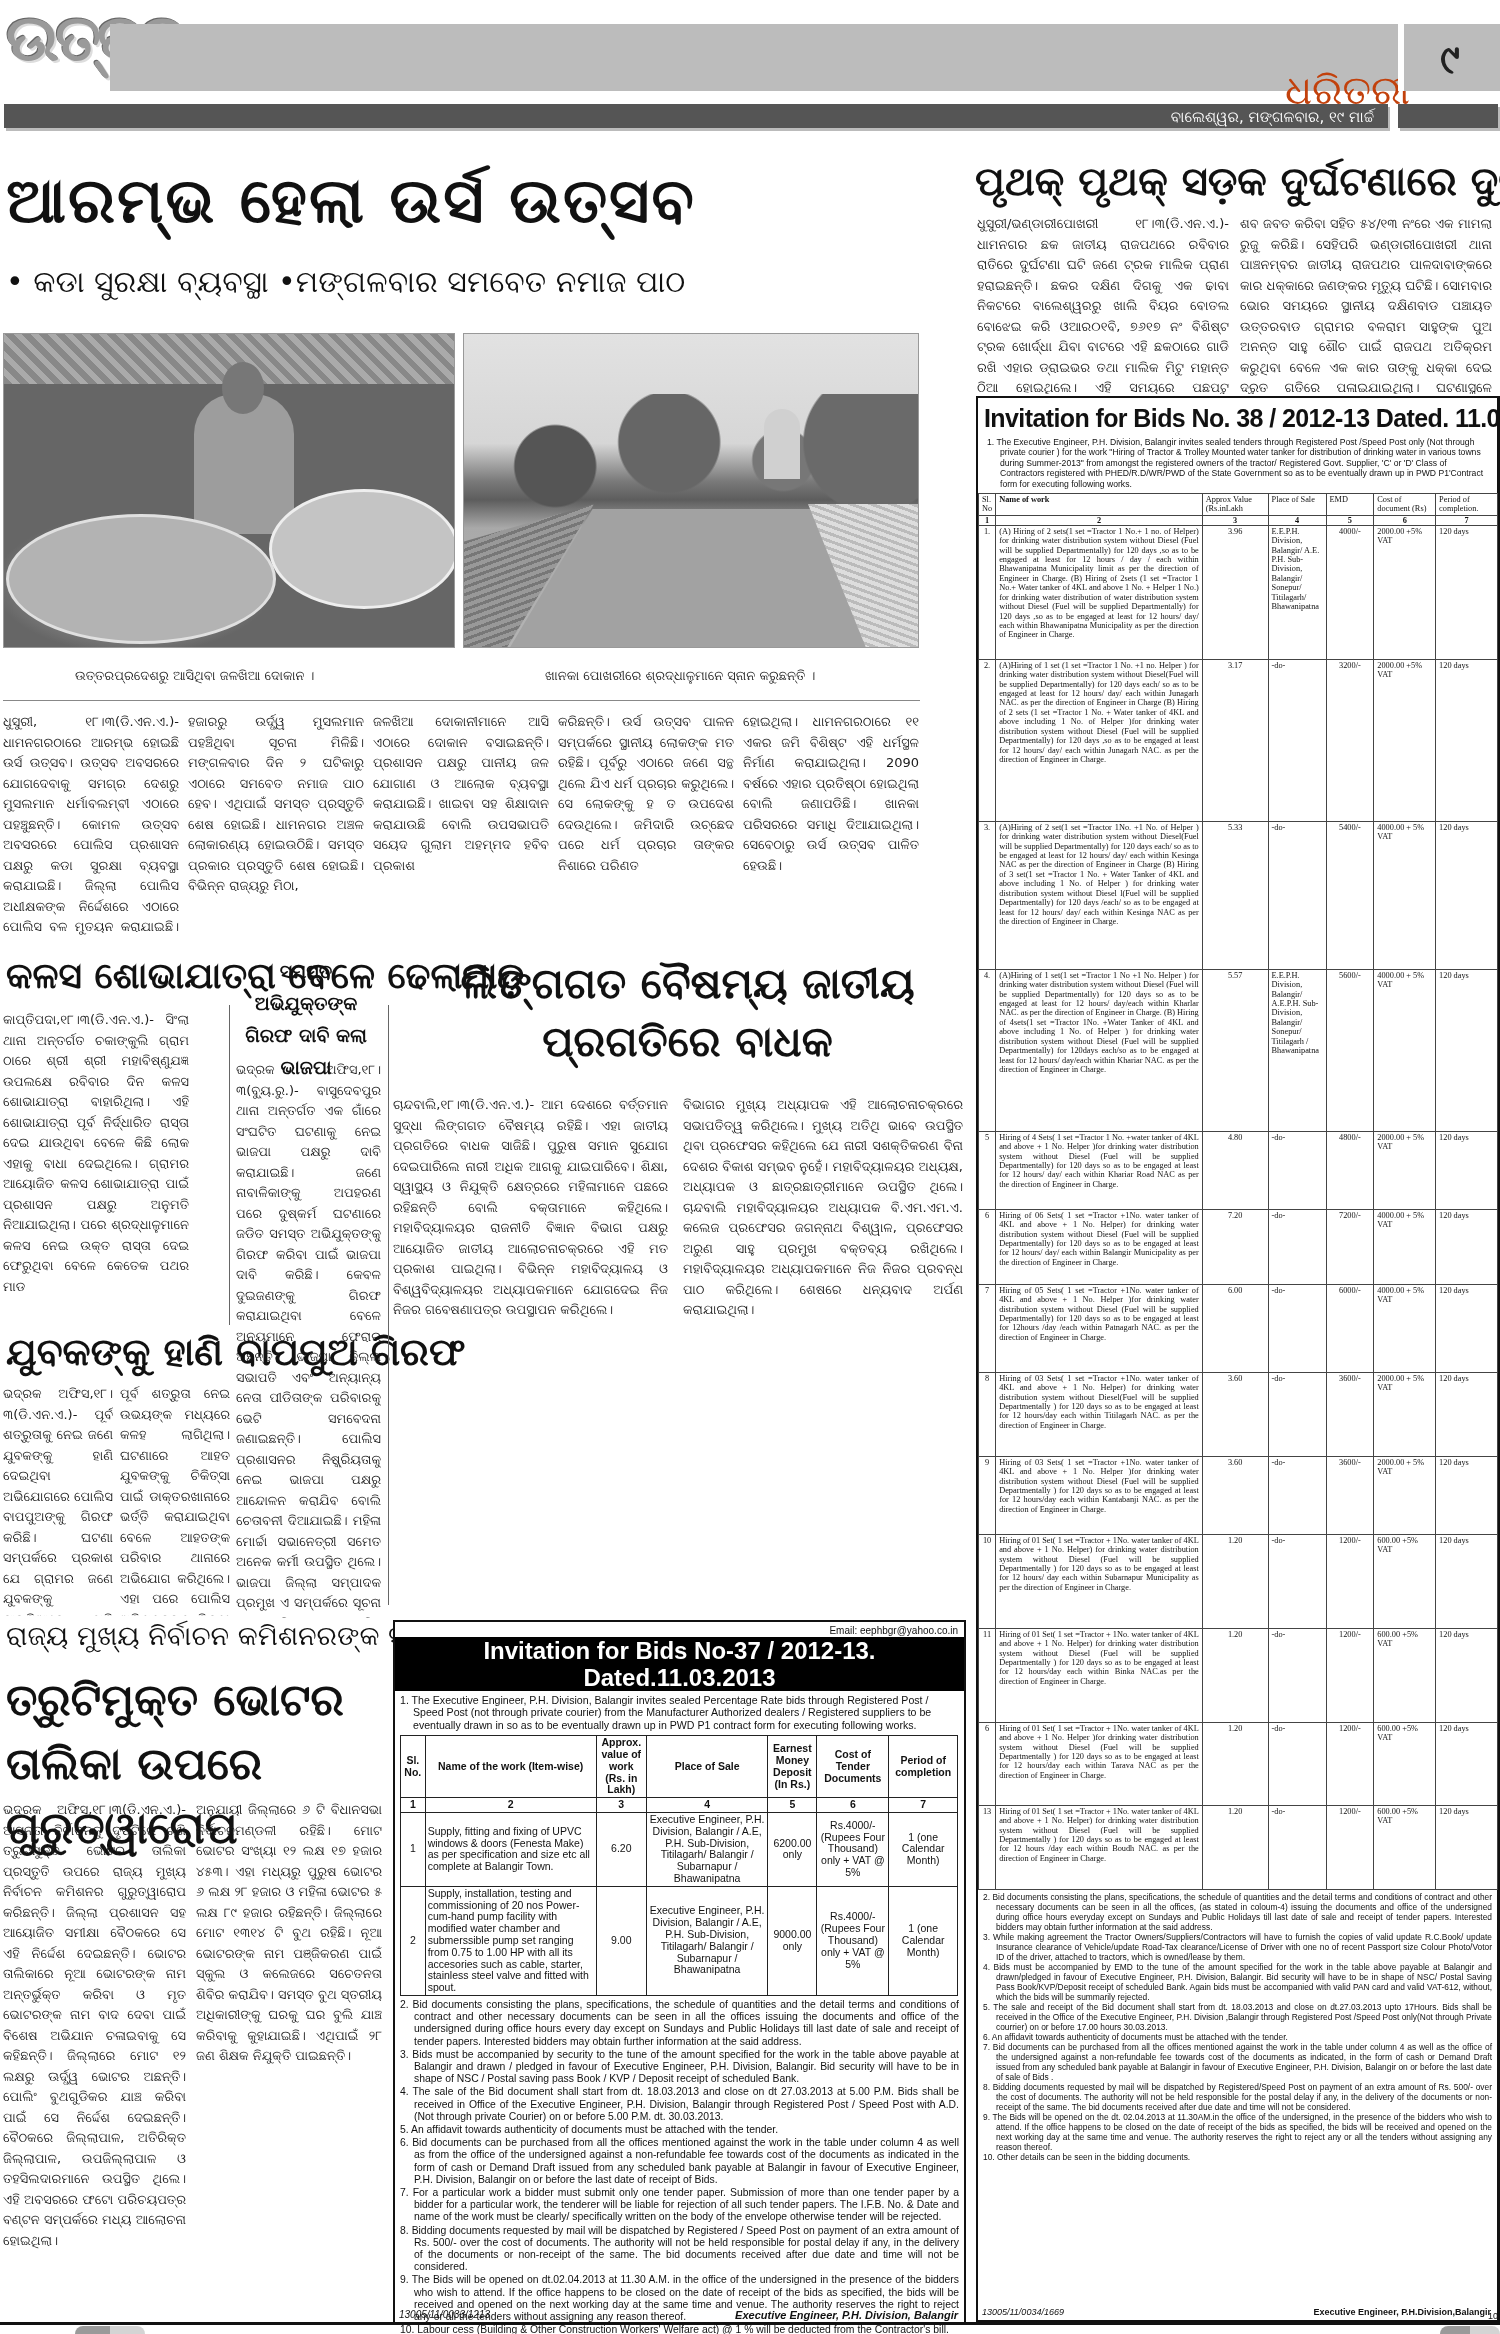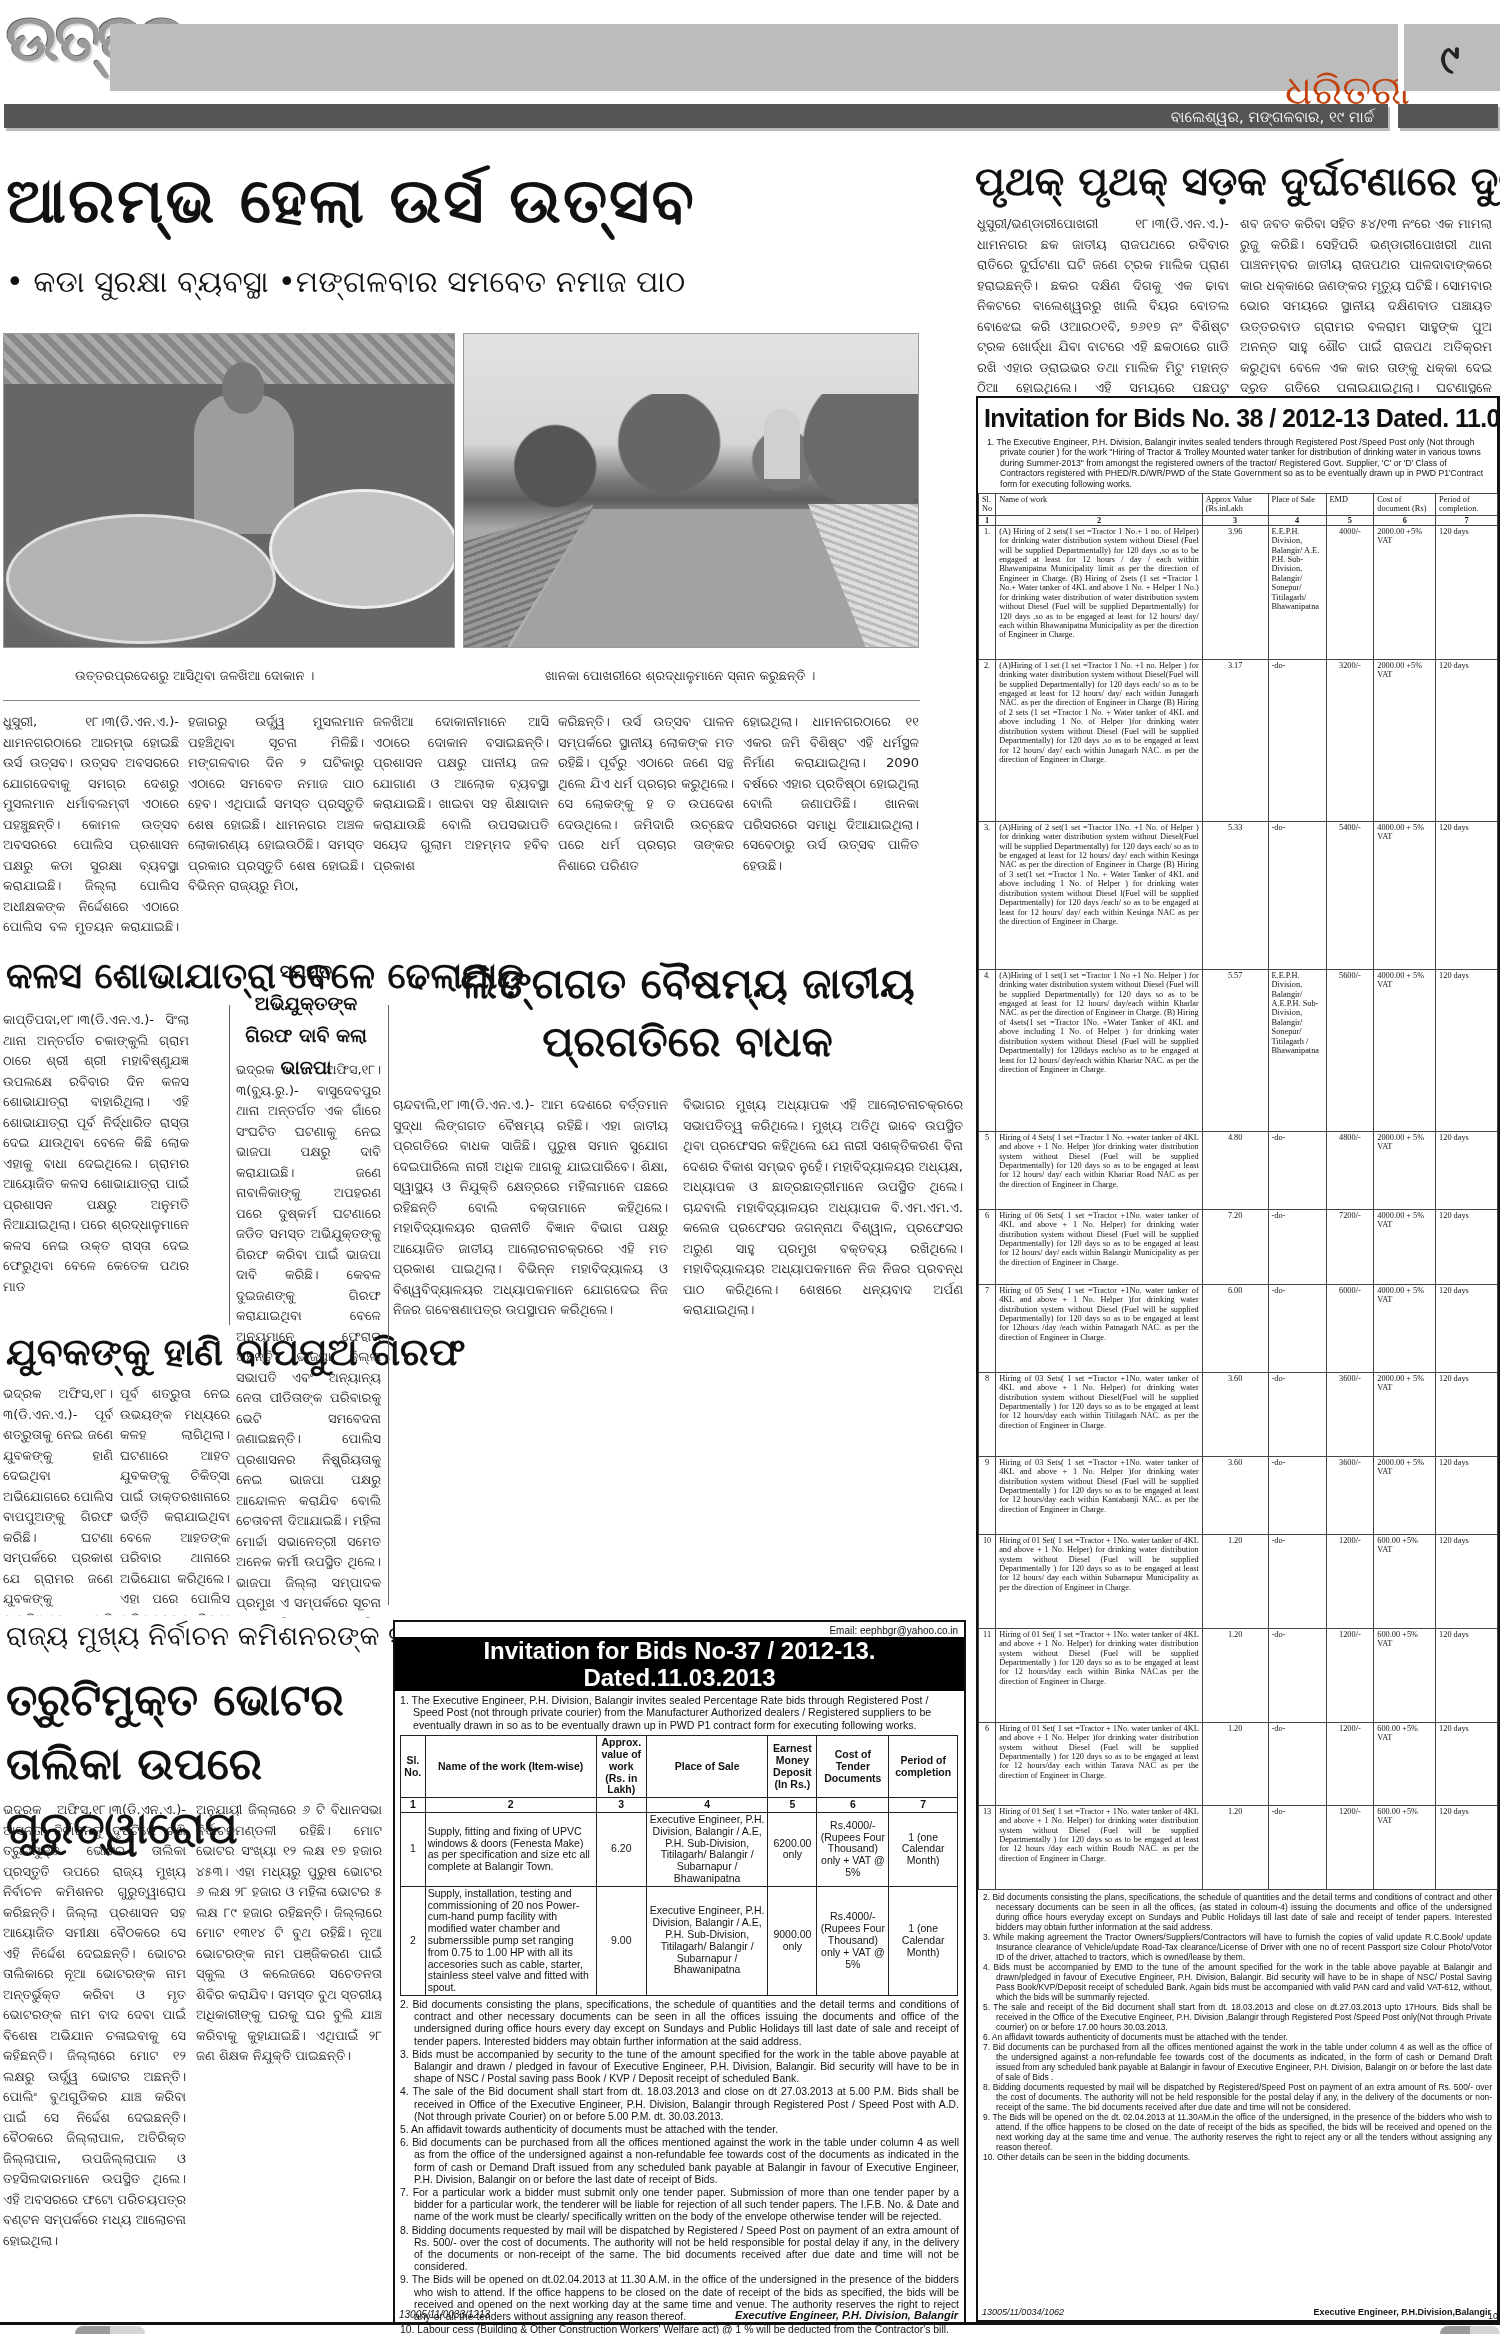--- a/index.html
+++ b/index.html
@@ -235,21 +235,21 @@
   </div>
 </div>
 
 <div class="ad38">
   <div class="title">Invitation for Bids No. 38 / 2012-13 Dated. 11.03.2013.</div>
   <div class="intro">1. The Executive Engineer, P.H. Division, Balangir invites sealed tenders through Registered Post /Speed Post only (Not through private courier ) for the work "Hiring of Tractor &amp; Trolley Mounted water tanker for distribution of drinking water in various towns during Summer-2013" from amongst the registered owners of the tractor/ Registered Govt. Supplier, 'C' or 'D' Class of Contractors registered with PHED/R.D/WR/PWD of the State Government so as to be eventually drawn up in PWD P1'Contract form for executing following works.</div>
   <table>
     <thead>
       <tr id="ad38-head">
           <th style="width: 16px;">Sl. No</th>
-          <th style="width: 208px;">Name of work</th>
+          <th style="width: 208px; font-weight: bold;">Name of work</th>
           <th style="width: 66px;">Approx Value (Rs.inLakh</th>
           <th style="width: 58px;">Place of Sale</th>
           <th style="width: 48px;">EMD</th>
           <th style="width: 62px;">Cost of document (Rs)</th>
           <th style="width: 62px;">Period of completion.</th>
         </tr>
       <tr class="numrow" id="ad38-nums">
           <td style="font-weight: bold;">1</td>
           <td style="font-weight: bold;">2</td>
           <td style="font-weight: bold;">3</td>
@@ -384,21 +384,21 @@
       <li>3. While making agreement the Tractor Owners/Suppliers/Contractors will have to furnish the copies of valid update R.C.Book/ update Insurance clearance of Vehicle/update Road-Tax clearance/License of Driver with one no of recent Passport size Colour Photo/Votor ID of the driver, attached to tractors, which is owned/lease by them.</li>
       <li>4. Bids must be accompanied by EMD to the tune of the amount specified for the work in the table above payable at Balangir and drawn/pledged in favour of Executive Engineer, P.H. Division, Balangir. Bid security will have to be in shape of NSC/ Postal Saving Pass Book/KVP/Deposit receipt of scheduled Bank. Again bids must be accompanied with valid PAN card and valid VAT-612, without, which the bids will be summarily rejected.</li>
       <li>5. The sale and receipt of the Bid document shall start from dt. 18.03.2013 and close on dt.27.03.2013 upto 17Hours. Bids shall be received in the Office of the Executive Engineer, P.H. Division ,Balangir through Registered Post /Speed Post only(Not through Private courrier) on or before 17.00 hours 30.03.2013.</li>
       <li>6. An affidavit towards authenticity of documents must be attached with the tender.</li>
       <li>7. Bid documents can be purchased from all the offices mentioned against the work in the table under column 4 as well as the office of the undersigned against a non-refundable fee towards cost of the documents as indicated, in the form of cash or Demand Draft issued from any scheduled bank payable at Balangir in favour of Executive Engineer, P.H. Division, Balangir on or before the last date of sale of Bids .</li>
       <li>8. Bidding documents requested by mail will be dispatched by Registered/Speed Post on payment of an extra amount of Rs. 500/- over the cost of documents. The authority will not be held responsible for the postal delay if any, in the delivery of the documents or non-receipt of the same. The bid documents received after due date and time will not be considered.</li>
       <li>9. The Bids will be opened on the dt. 02.04.2013 at 11.30AM.in the office of the undersigned, in the presence of the bidders who wish to attend. If the office happens to be closed on the date of receipt of the bids as specified, the bids will be received and opened on the next working day at the same time and venue. The authority reserves the right to reject any or all the tenders without assigning any reason thereof.</li>
       <li>10. Other details can be seen in the bidding documents.</li>
     </ul>
   <div class="footer">
-    <span class="code">13005/11/0034/1062</span>
+    <span class="code">13005/11/0034/1669</span>
     <span class="sig">Executive Engineer, P.H.Division,Balangir</span>
   </div>
 </div>
 
 <div class="col-divider" style="left:388px; top:1005px; height:600px;"></div>
 <div class="col-divider" style="left:229px; top:1005px; height:320px;"></div>
 
 <div class="bottom-rule"></div>
 <div class="pill" style="left:75px; width:70px;"></div>
 <div class="pill" style="left:1440px; width:60px;"></div>

